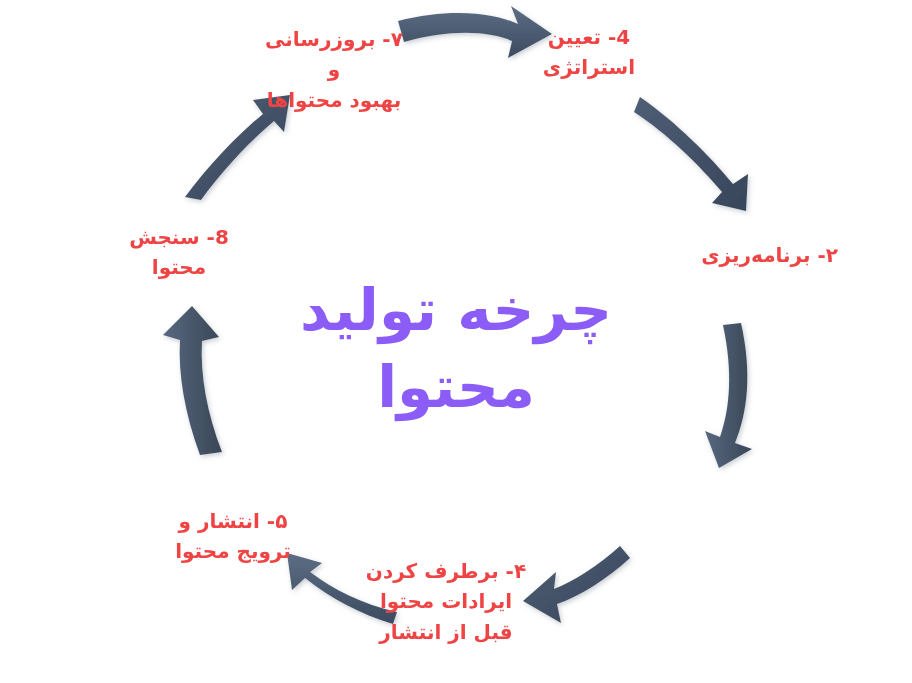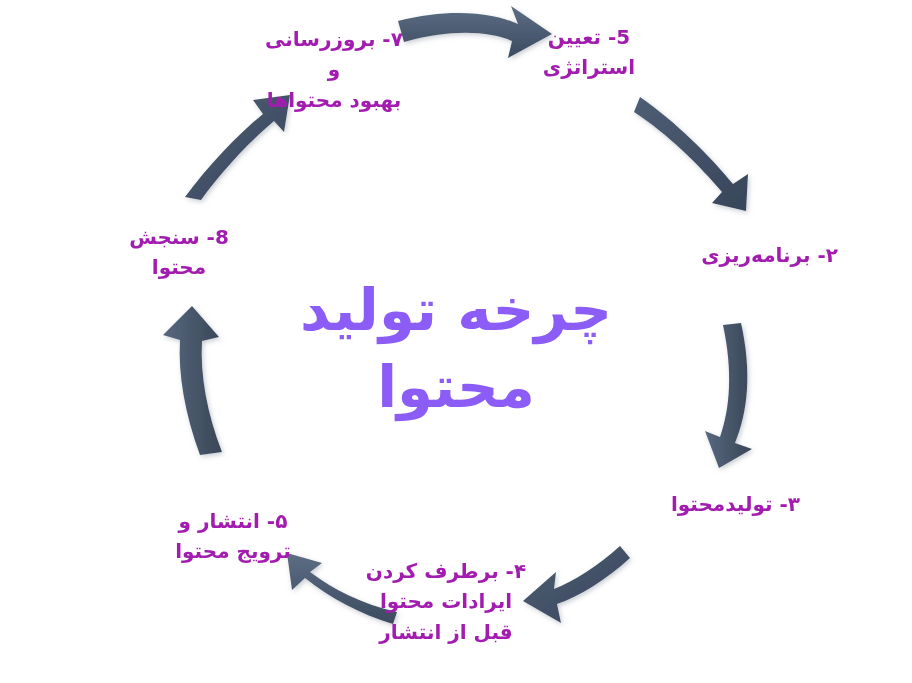--- a/index.html
+++ b/index.html
@@ -29,21 +29,21 @@
     font-weight: bold;
     font-size: 58px;
     line-height: 1.32;
     direction: rtl;
     white-space: pre-line;
     letter-spacing: -0.5px;
   }
   
   .step-label {
     position: absolute;
-    color: #a21caf;
+    color: #ef4444;
     font-family: "DejaVu Sans", sans-serif;
     font-weight: bold;
     font-size: 20px;
     line-height: 1.52;
     direction: rtl;
     white-space: pre-line;
     text-align: center;
   }
   .s1 { top: 22px;  left: 524px; width: 130px; }
   .s2 { top: 240px; left: 673px; width: 165px; text-align: right; }
@@ -149,24 +149,23 @@
              L 290 95
              L 284 132
              L 274 121
              C 249 142, 222 171, 201 200
              Z"></path>
   </svg>
 
   <div class="center-title">چرخه تولید
 محتوا</div>
 
-  <div class="step-label s1">5- تعیین
+  <div class="step-label s1">4- تعیین
 استراتژی</div>
   <div class="step-label s2">۲- برنامه‌ریزی</div>
-  <div class="step-label s3">۳- تولیدمحتوا</div>
   <div class="step-label s4">۴- برطرف کردن
 ایرادات محتوا
 قبل از انتشار</div>
   <div class="step-label s5">۵- انتشار و
 ترویج محتوا</div>
   <div class="step-label s6">8- سنجش
 محتوا</div>
   <div class="step-label s7">۷- بروزرسانی و
 بهبود محتواها</div>
 

